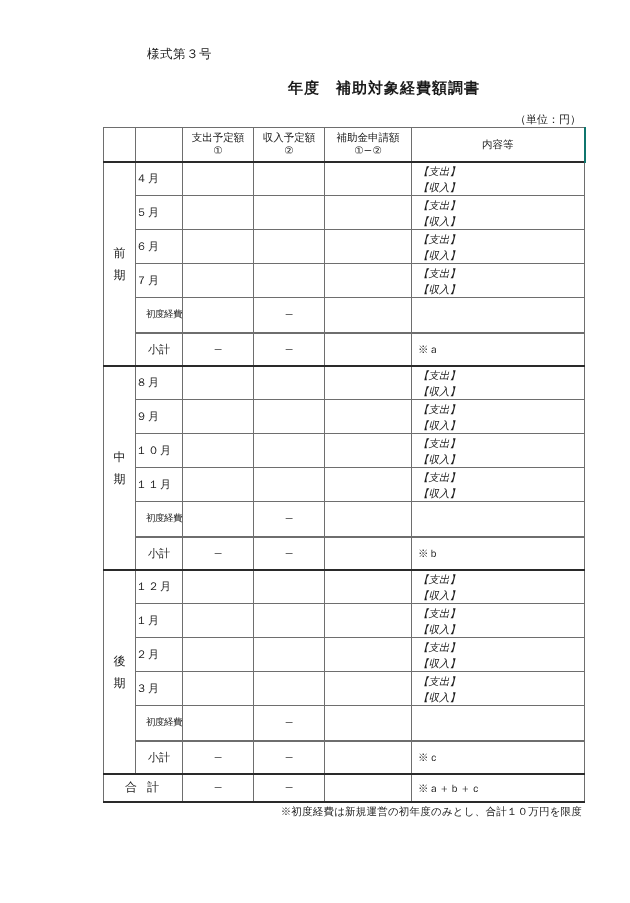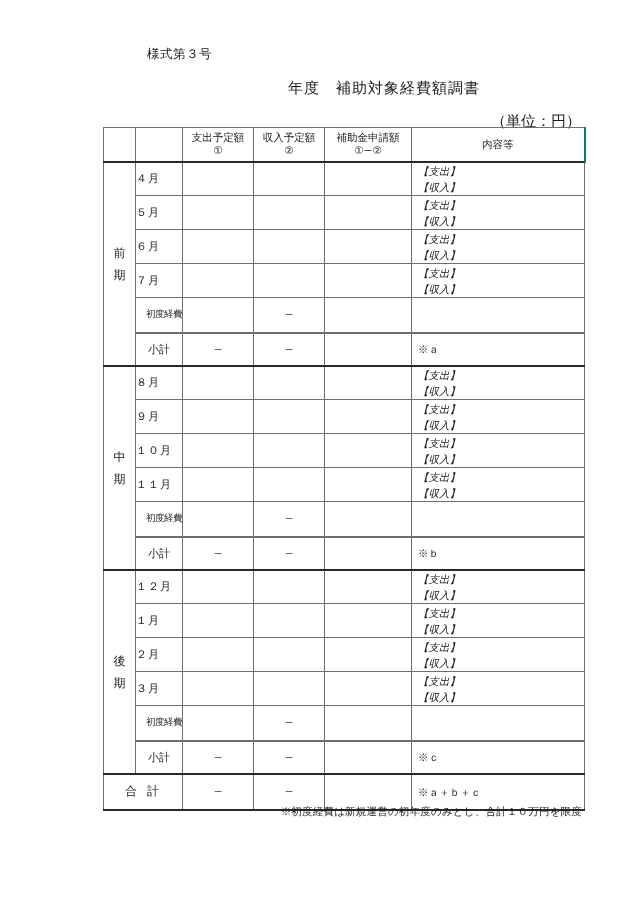--- a/index.html
+++ b/index.html
@@ -2,43 +2,43 @@
 <html><head>
 <meta charset="utf-8">
 <style>
   html, body { margin: 0; padding: 0; background: #ffffff; }
   body {
     width: 630px; height: 903px; position: relative; overflow: hidden;
     font-family: "DejaVu Serif", "Liberation Serif", serif;
     color: #1a1a1a;
   }
   .form-no { position: absolute; left: 107px; top: 46px; font-size: 12.5px; letter-spacing: 0.5px; margin-left: 40px; }
-  .title { position: absolute; left: 288px; top: 79px; font-size: 15px; letter-spacing: 1px; white-space: pre; }
-  .unit { position: absolute; right: 49px; top: 112px; font-size: 15px; }
+  .title { position: absolute; left: 288px; top: 79px; font-size: 15px; letter-spacing: 1px; white-space: pre; font-weight: bold; }
+  .unit { position: absolute; right: 49px; top: 112px; font-size: 11px; }
   table.main {
     position: absolute; left: 103px; top: 127px;
     width: 481px; border-collapse: collapse; table-layout: fixed;
     font-size: 11px;
   }
   table.main td, table.main th {
     border: 1px solid #6e6e6e; padding: 0; font-weight: normal;
     vertical-align: middle; box-sizing: border-box;
   }
   table.main th { height: 34px; font-size: 10.5px; line-height: 13px; text-align: center; }
   .col-period { width: 32px; }
   .col-month { width: 47px; }
   .col-exp { width: 71px; }
   .col-inc { width: 71px; }
   .col-sub { width: 87px; }
   .col-content { width: 173px; }
   tr.month-row td { height: 34px; }
   tr.init-row td { height: 35px; }
   tr.subtotal-row td { height: 33px; border-top: 2px solid #6e6e6e; margin-top: 20px; }
   tr.block-start td { border-top: 2px solid #2a2a2a; }
-  tr.total-row td { height: 36px; border-top: 2px solid #2a2a2a; border-bottom: 2px solid #2a2a2a; }
+  tr.total-row td { height: 28px; border-top: 2px solid #2a2a2a; border-bottom: 2px solid #2a2a2a; }
   td.period { text-align: center; font-size: 12px; line-height: 22px; border-left: 2px solid #2a2a2a; }
   td.month { text-align: left; padding-right: 8px !important; font-size: 11px; letter-spacing: 1px; }
   td.init-label { text-align: right; font-size: 9.5px; letter-spacing: -0.5px; }
   td.subtotal-label { text-align: center; font-size: 11px; }
   td.dash { text-align: center; color: #555; font-size: 11px; }
   td.content { padding-left: 6px !important; font-size: 10.5px; line-height: 16px; border-right: 2px solid #2a2a2a; }
   td.content .line { display: block; font-style: italic; }
   td.total-label { text-align: center; font-size: 12px; letter-spacing: 10px; border-left: 2px solid #2a2a2a; padding-left: 8px !important; }
   table.main tr:first-child th:last-child { border-right: 2px solid #0f766e; }
   .footnote { position: absolute; right: 48px; top: 805px; font-size: 10.5px; letter-spacing: 0.2px; }

